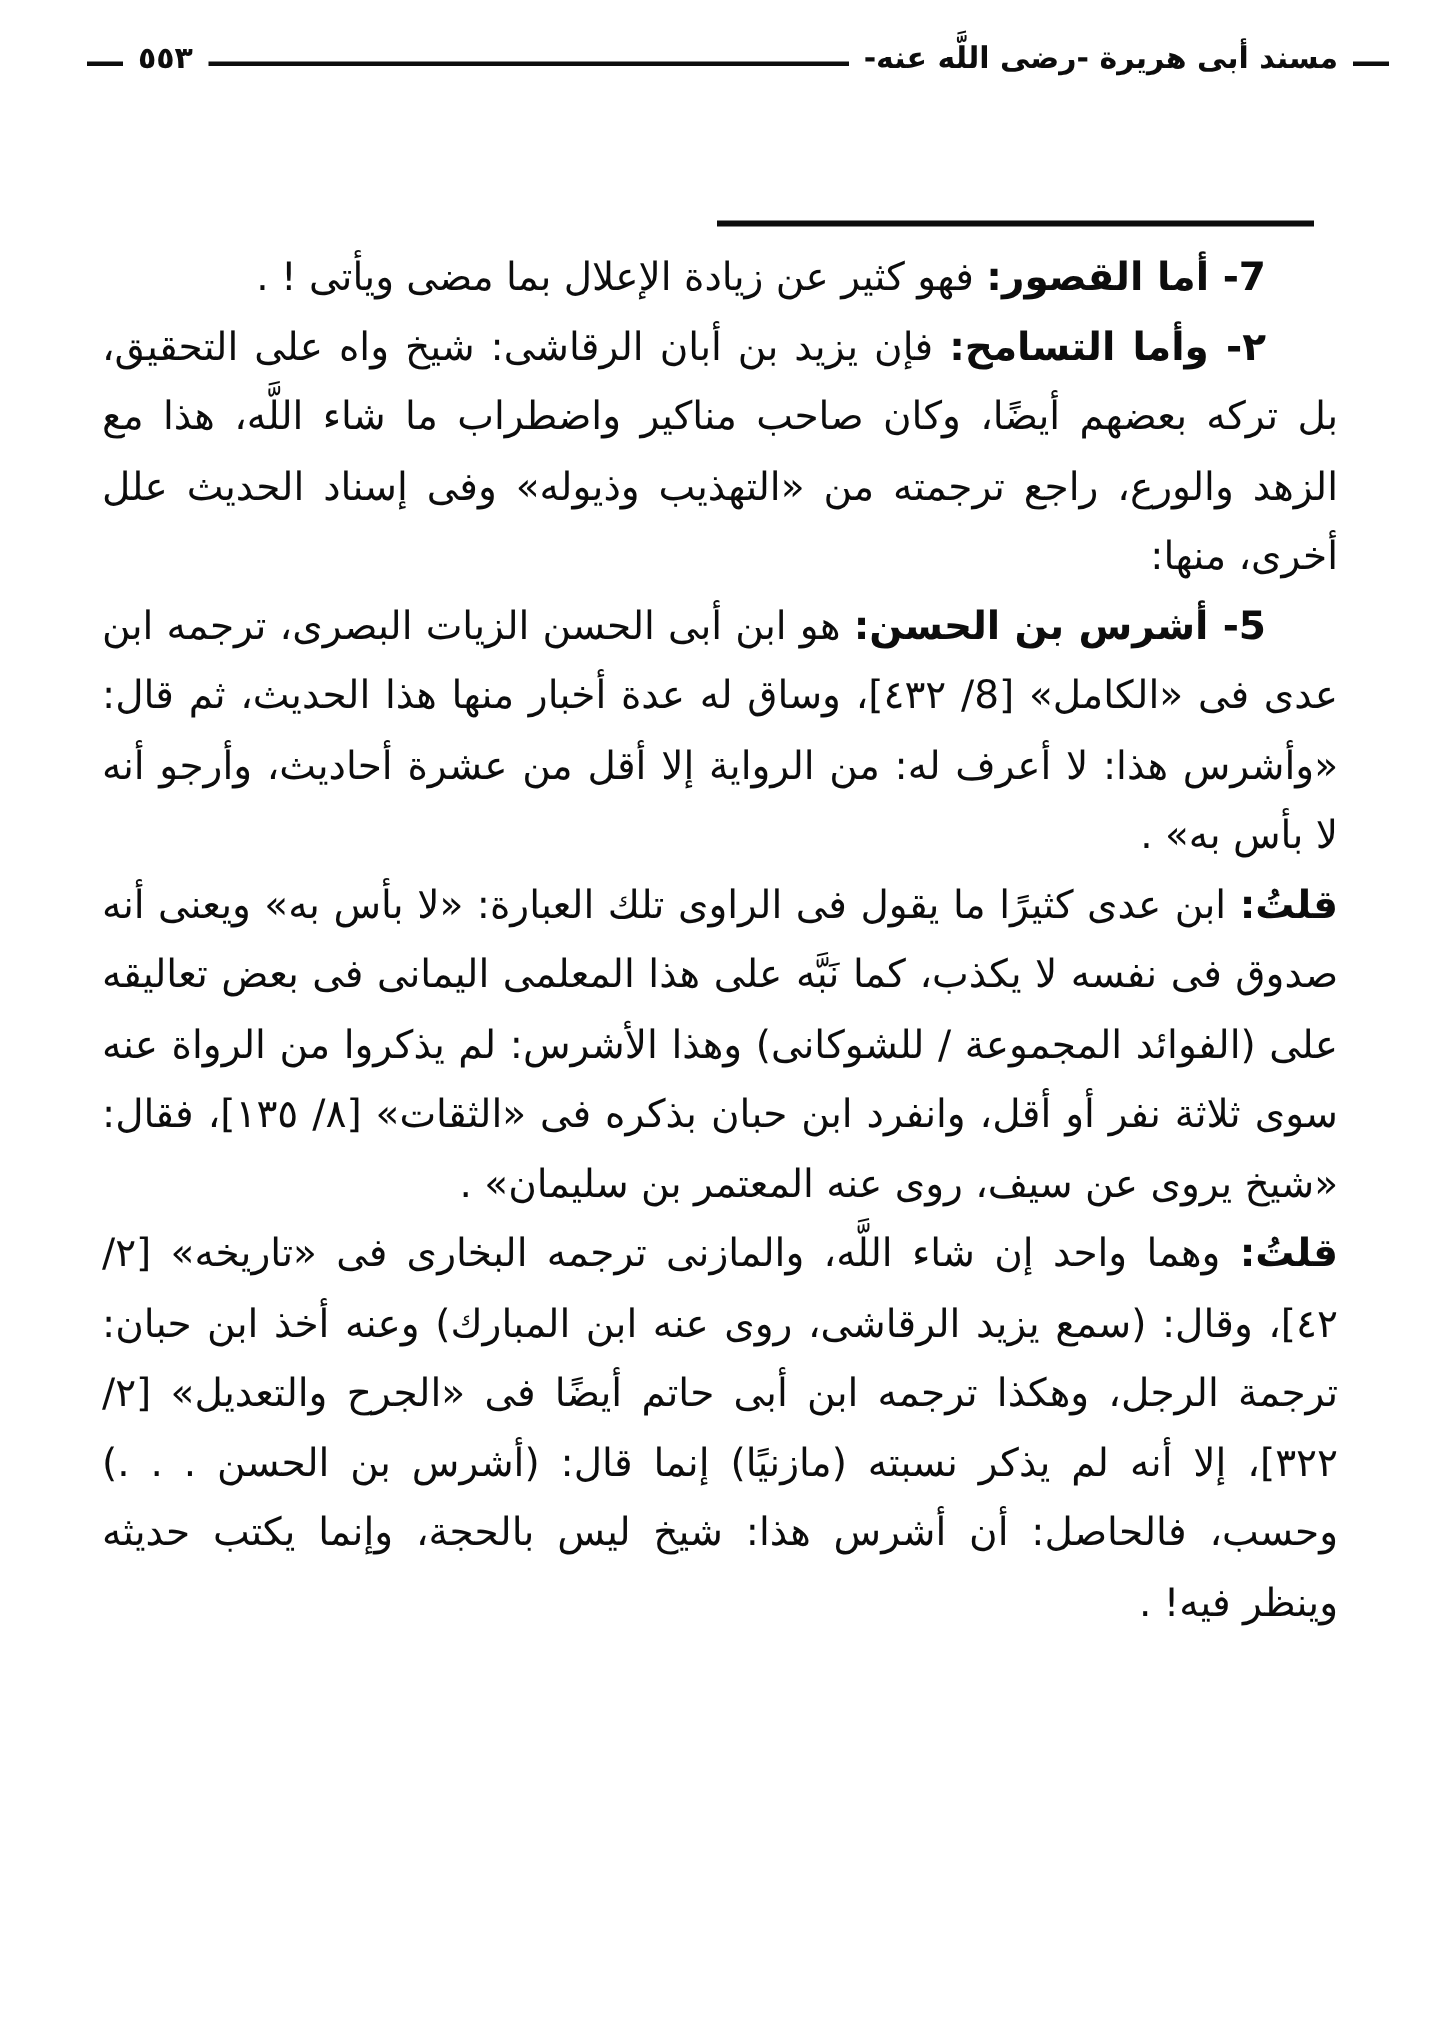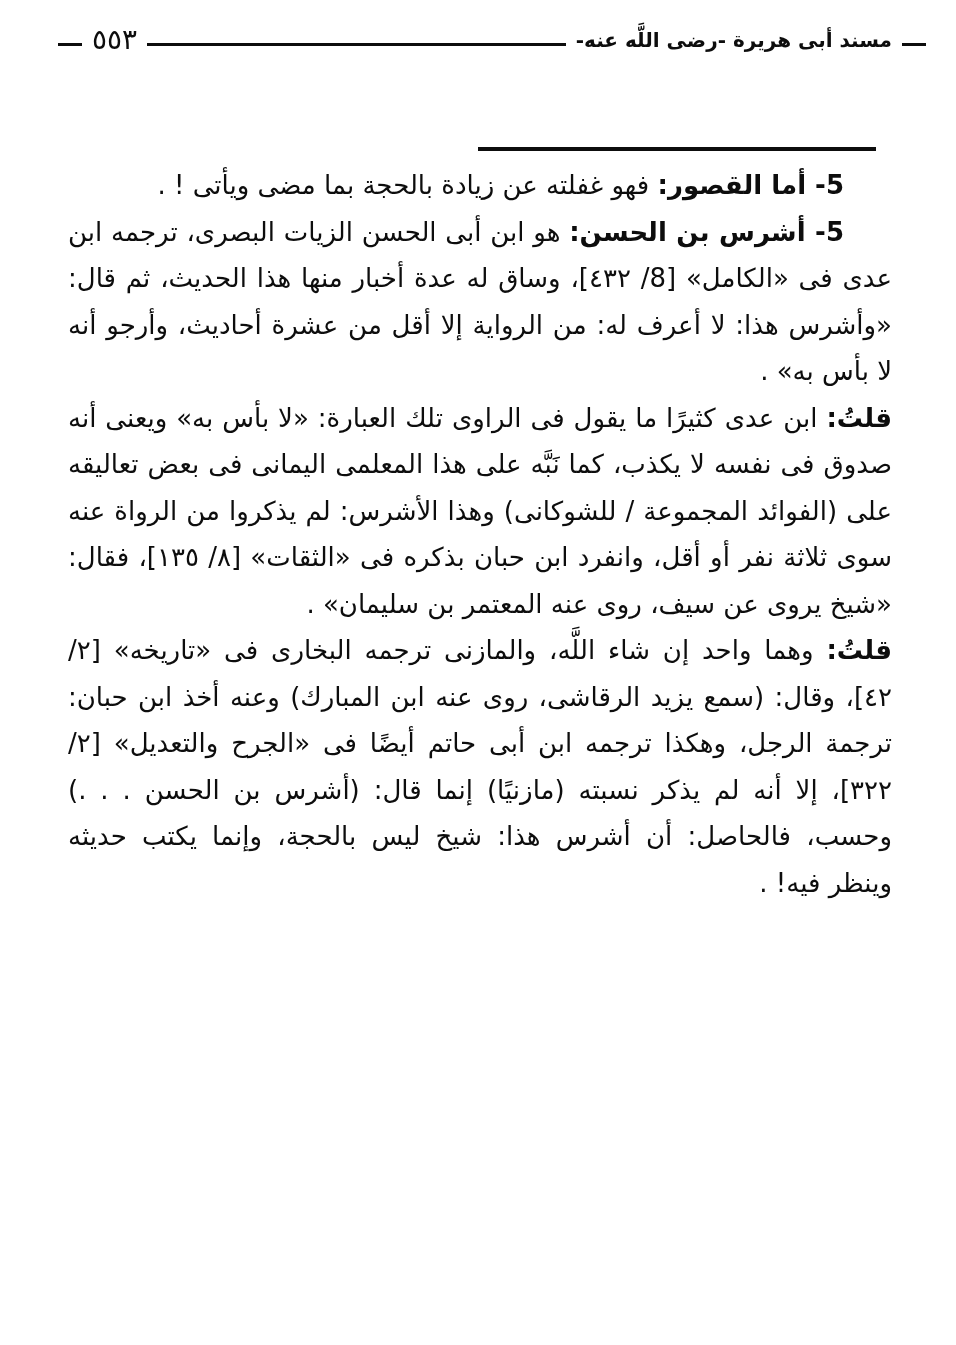--- a/index.html
+++ b/index.html
@@ -37,22 +37,22 @@
     white-space: nowrap;
     letter-spacing: 0.5px;
   }
   .header .rule {
     flex: 1 1 auto;
     height: 3.5px;
     background: #0d0d0d;
     margin-top: 9px;
   }
   .header .pagenum {
-    font-size: 28px;
-    font-weight: 400;
+    font-size: 20px;
+    font-weight: 700;
     line-height: 1;
   }
   
   .separator {
     position: absolute;
     top: 147px;
     right: 80px;
     width: 398px;
     height: 4px;
     background: #0d0d0d;
@@ -82,20 +82,21 @@
     <div class="dash"></div>
     <div class="title">مسند أبى هريرة -رضى اللَّه عنه-</div>
     <div class="rule"></div>
     <div class="pagenum">٥٥٣</div>
     <div class="dash"></div>
   </div>
 
   <div class="separator"></div>
 
   <div class="content">
-    <p class="indent"><b>5- أما القصور:</b><span> فهو غفلته عن زيادة بالحجة بما مضى ويأتى ! .</span></p>
+    <p class="indent"><b>7- أما القصور:</b><span> فهو كثير عن زيادة الإعلال بما مضى ويأتى ! .</span></p>
+    <p class="indent"><b>٢- وأما التسامح:</b><span> فإن يزيد بن أبان الرقاشى: شيخ واه على التحقيق، بل تركه بعضهم أيضًا، وكان صاحب مناكير واضطراب ما شاء اللَّه، هذا مع الزهد والورع، راجع ترجمته من «التهذيب وذيوله» وفى إسناد الحديث علل أخرى، منها:</span></p>
     <p class="indent"><b>5- أشرس بن الحسن:</b><span> هو ابن أبى الحسن الزيات البصرى، ترجمه ابن عدى فى «الكامل» [8/ ٤٣٢]، وساق له عدة أخبار منها هذا الحديث، ثم قال: «وأشرس هذا: لا أعرف له: من الرواية إلا أقل من عشرة أحاديث، وأرجو أنه لا بأس به» .</span></p>
     <p><b>قلتُ:</b><span> ابن عدى كثيرًا ما يقول فى الراوى تلك العبارة: «لا بأس به» ويعنى أنه صدوق فى نفسه لا يكذب، كما نَبَّه على هذا المعلمى اليمانى فى بعض تعاليقه على (الفوائد المجموعة / للشوكانى) وهذا الأشرس: لم يذكروا من الرواة عنه سوى ثلاثة نفر أو أقل، وانفرد ابن حبان بذكره فى «الثقات» [٨/ ١٣٥]، فقال: «شيخ يروى عن سيف، روى عنه المعتمر بن سليمان» .</span></p>
     <p><b>قلتُ:</b><span> وهما واحد إن شاء اللَّه، والمازنى ترجمه البخارى فى «تاريخه» [٢/ ٤٢]، وقال: (سمع يزيد الرقاشى، روى عنه ابن المبارك) وعنه أخذ ابن حبان: ترجمة الرجل، وهكذا ترجمه ابن أبى حاتم أيضًا فى «الجرح والتعديل» [٢/ ٣٢٢]، إلا أنه لم يذكر نسبته (مازنيًا) إنما قال: (أشرس بن الحسن . . .) وحسب، فالحاصل: أن أشرس هذا: شيخ ليس بالحجة، وإنما يكتب حديثه وينظر فيه! .</span></p>
 
   </div>
 
 </div>
 
 </body></html>

